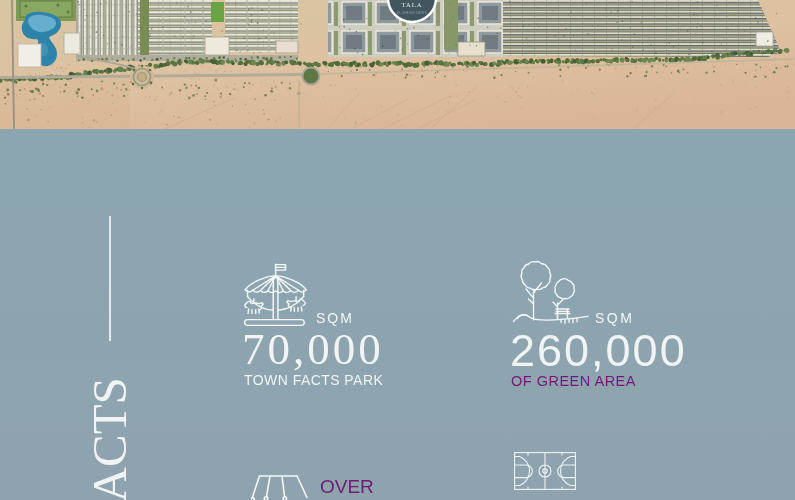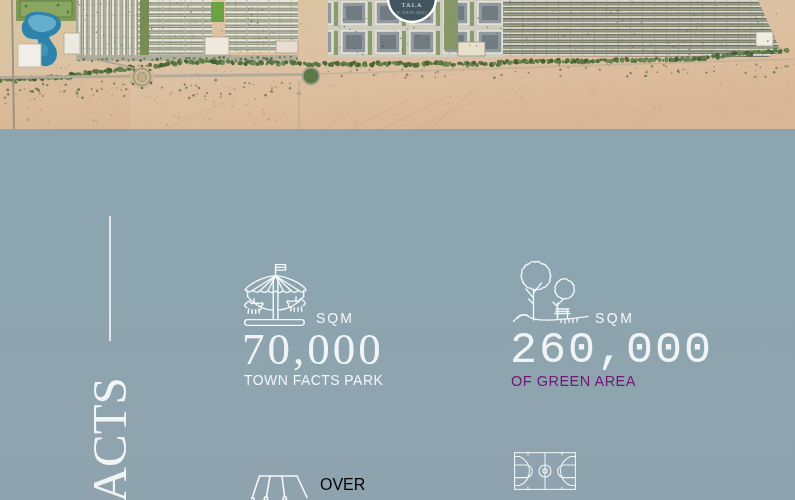--- a/index.html
+++ b/index.html
@@ -1257,35 +1257,35 @@
 <path d="M51,20 a4.6,4.6 0 0 1 5.4,1.6 a4.6,4.6 0 0 1 4,3 a4.6,4.6 0 0 1 1.6,4.6 a4.6,4.6 0 0 1 -0.6,4.8 a4.6,4.6 0 0 1 -3,3.8 a4.6,4.6 0 0 1 -4.8,1.6 a4.6,4.6 0 0 1 -5.2,-0.8 a4.6,4.6 0 0 1 -3.8,-3 a4.6,4.6 0 0 1 -1.4,-4.8 a4.6,4.6 0 0 1 0.8,-4.8 a4.6,4.6 0 0 1 2.8,-3.6 a4.6,4.6 0 0 1 4.2,-2.4 z"></path>
 <path d="M45.5,59.5 V44 M45.5,48 L41,43 M45.5,46 L50.5,41"></path>
 <path d="M44,50 h13 M44,52.3 h13 M43,54.5 h15 M45.5,50 v9 M55.5,50 v9"></path>
 <path d="M1.5,62.5 C7,55.5 13,54 17.5,58 C23,62.5 38,61.5 52,60.2 C62,59.3 70,58.3 76,57.3"></path>
 <path d="M5.5,59.5 a6.5,5 0 0 1 10.5,-2.5"></path>
 <path d="M49,60.5 v3 M53,60.3 v4 M57,60 v3.3 M61,59.8 v4 M65,59.5 v3.2"></path>
 </svg>
 
 <div class="abs" style="left:595px;top:310px;font-size:14px;letter-spacing:2.5px;color:#f3f7f8">SQM</div>
 
-<div class="abs" style="left:510px;top:325px;font-family:Liberation Mono, monospace;font-size:45px;letter-spacing:2px;color:rgba(255,255,255,0.88)">260,000</div>
+<div class="abs" style="left:510px;top:325px;font-family:Liberation Sans, sans-serif;font-size:45px;letter-spacing:2px;color:rgba(255,255,255,0.88)">260,000</div>
 
 <div class="abs" style="left:511px;top:373px;font-size:14.5px;letter-spacing:0.5px;color:#701a75">OF GREEN AREA</div>
 
 <svg class="abs" style="left:251px;top:474px" width="58" height="26" viewBox="0 0 58 26" fill="none" stroke="#f3f7f8" stroke-width="1.6" stroke-linecap="round" stroke-linejoin="round">
 <path d="M8.5,2 H46"></path>
 <path d="M8.5,2 L1.5,23"></path>
 <path d="M46,2 L56,23.5"></path>
 <path d="M19,2 L15.5,22.5 M31,2 L33.5,22.5"></path>
 <circle cx="15" cy="24.5" r="1.7"></circle>
 <circle cx="33.8" cy="24.5" r="1.7"></circle>
 <circle cx="1.5" cy="25.3" r="1.7"></circle>
 </svg>
 
-<div class="abs" style="left:320px;top:476px;font-size:16px;letter-spacing:0px;color:#000000">OVER</div>
+<div class="abs" style="left:320px;top:476px;font-size:19px;letter-spacing:0px;color:#701a75">OVER</div>
 
 <svg class="abs" style="left:514px;top:452px" width="62" height="38" viewBox="0 0 62 38" fill="none" stroke="#eef4f5" stroke-width="1.1" stroke-linecap="round">
 <rect x="0.6" y="0.6" width="60.8" height="36.8"></rect>
 <path d="M31,0.6 V37.4"></path>
 <circle cx="31" cy="19" r="6"></circle>
 <circle cx="31" cy="19" r="2.2"></circle>
 <path d="M0.6,13 H12 a6.3,6.3 0 0 1 0,12.6 H0.6"></path>
 <path d="M0.6,4.5 H5.5 A15.5,15.5 0 0 1 5.5,33.5 H0.6"></path>
 <path d="M61.4,13 H50 a6.3,6.3 0 0 0 0,12.6 H61.4"></path>
 <path d="M61.4,4.5 H56.5 A15.5,15.5 0 0 0 56.5,33.5 H61.4"></path>

